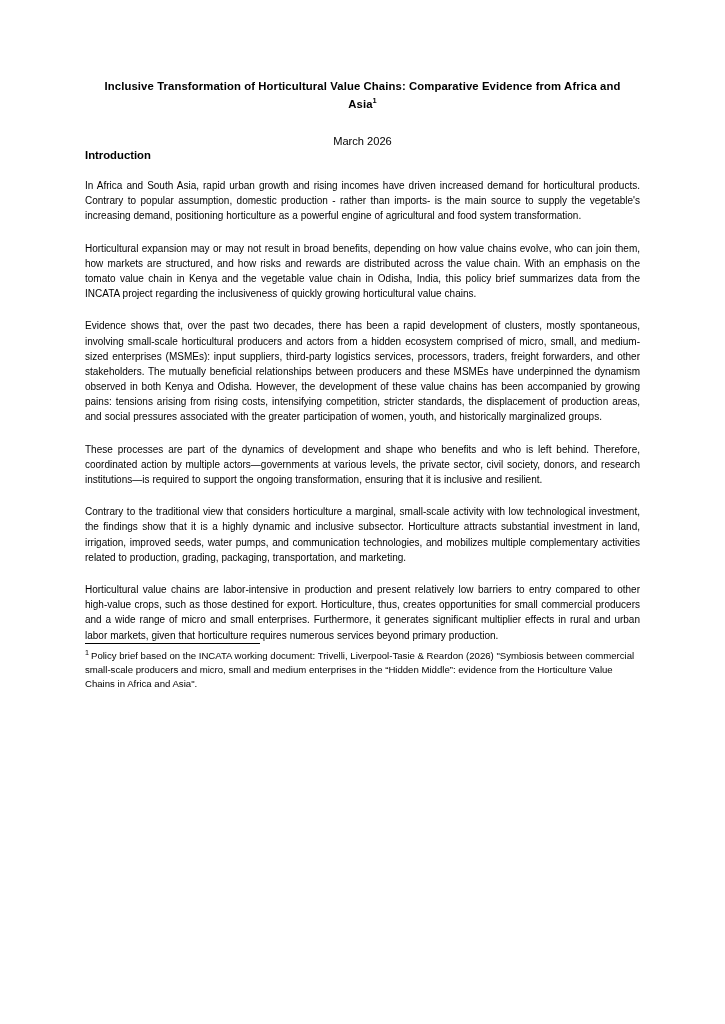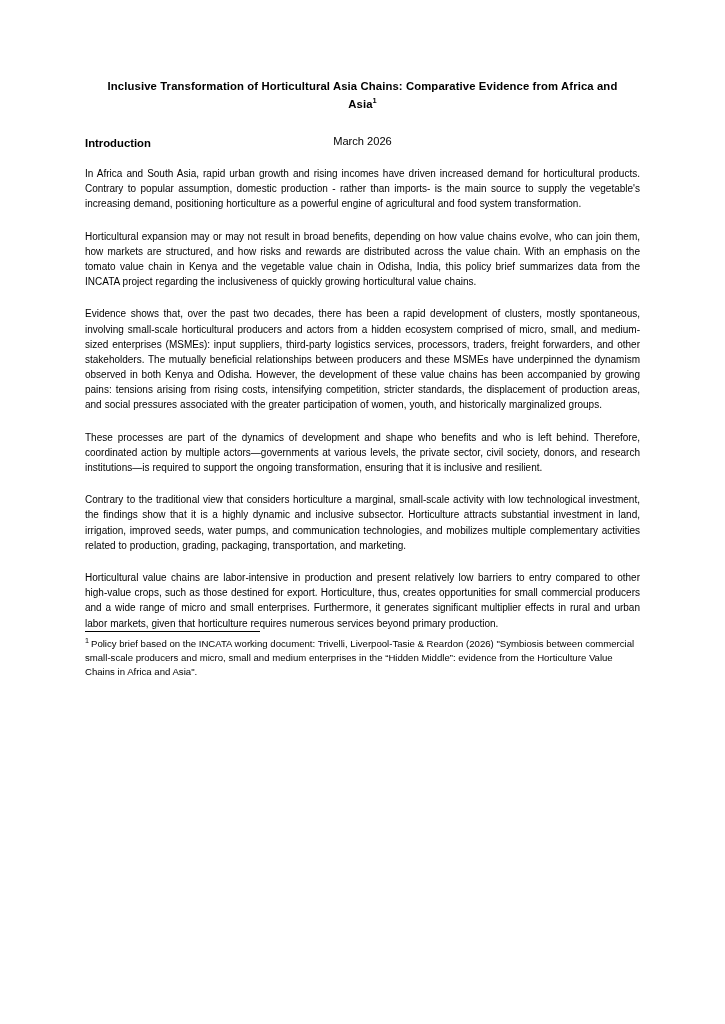--- a/index.html
+++ b/index.html
@@ -34,21 +34,21 @@
   .doc-title sup {
     font-size: 7.4px;
     vertical-align: super;
     line-height: 0;
     font-weight: bold;
   }
   .doc-date {
     font-size: 11.1px;
     text-align: center;
     margin-top: 22px;
-    margin-bottom: 4px;
+    margin-bottom: 16px;
   }
   .section-heading {
     font-size: 11.3px;
     font-weight: bold;
     margin-top: -14px;
     margin-bottom: 12px;
     text-align: left;
   }
   p.body-par {
     font-size: 10px;
@@ -81,21 +81,21 @@
     line-height: 0;
     margin-right: 2px;
   }
 </style>
 </head>
 <body>
 
 <div class="page">
 
   <h1 class="doc-title">
-    <span>Inclusive Transformation of Horticultural Asia Chains: Comparative Evidence from</span>
+    <span>Inclusive Transformation of Horticultural Value Chains: Comparative Evidence from</span>
     <span>Africa and Asia</span><sup>1</sup>
   </h1>
 
   <p class="doc-date">March 2026</p>
 
   <h2 class="section-heading">Introduction</h2>
 
   <p class="body-par">In Africa and South Asia, rapid urban growth and rising incomes have driven increased demand for horticultural products. Contrary to popular assumption, domestic production - rather than imports- is the main source to supply the vegetable's increasing demand, positioning horticulture as a powerful engine of agricultural and food system transformation.</p>
   <p class="body-par">Horticultural expansion may or may not result in broad benefits, depending on how value chains evolve, who can join them, how markets are structured, and how risks and rewards are distributed across the value chain. With an emphasis on the tomato value chain in Kenya and the vegetable value chain in Odisha, India, this policy brief summarizes data from the INCATA project regarding the inclusiveness of quickly growing horticultural value chains.</p>
   <p class="body-par">Evidence shows that, over the past two decades, there has been a rapid development of clusters, mostly spontaneous, involving small-scale horticultural producers and actors from a hidden ecosystem comprised of micro, small, and medium-sized enterprises (MSMEs): input suppliers, third-party logistics services, processors, traders, freight forwarders, and other stakeholders. The mutually beneficial relationships between producers and these MSMEs have underpinned the dynamism observed in both Kenya and Odisha. However, the development of these value chains has been accompanied by growing pains: tensions arising from rising costs, intensifying competition, stricter standards, the displacement of production areas, and social pressures associated with the greater participation of women, youth, and historically marginalized groups.</p>

